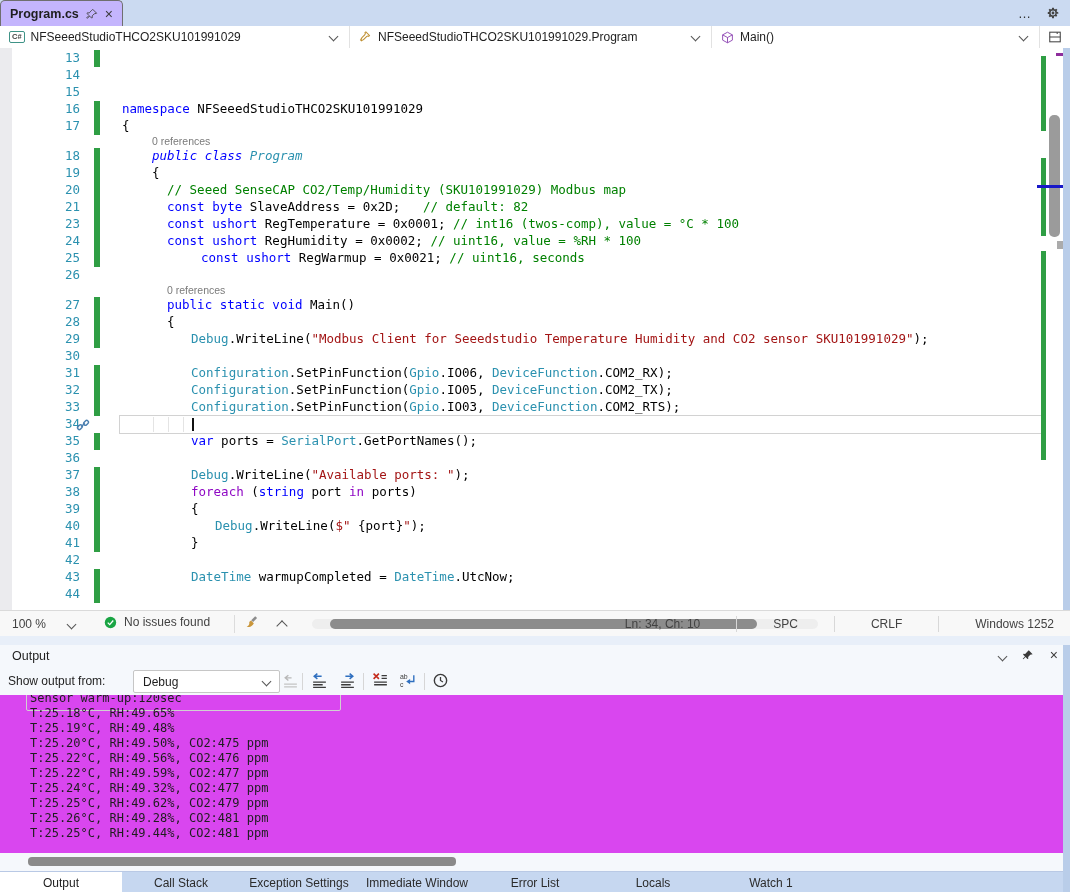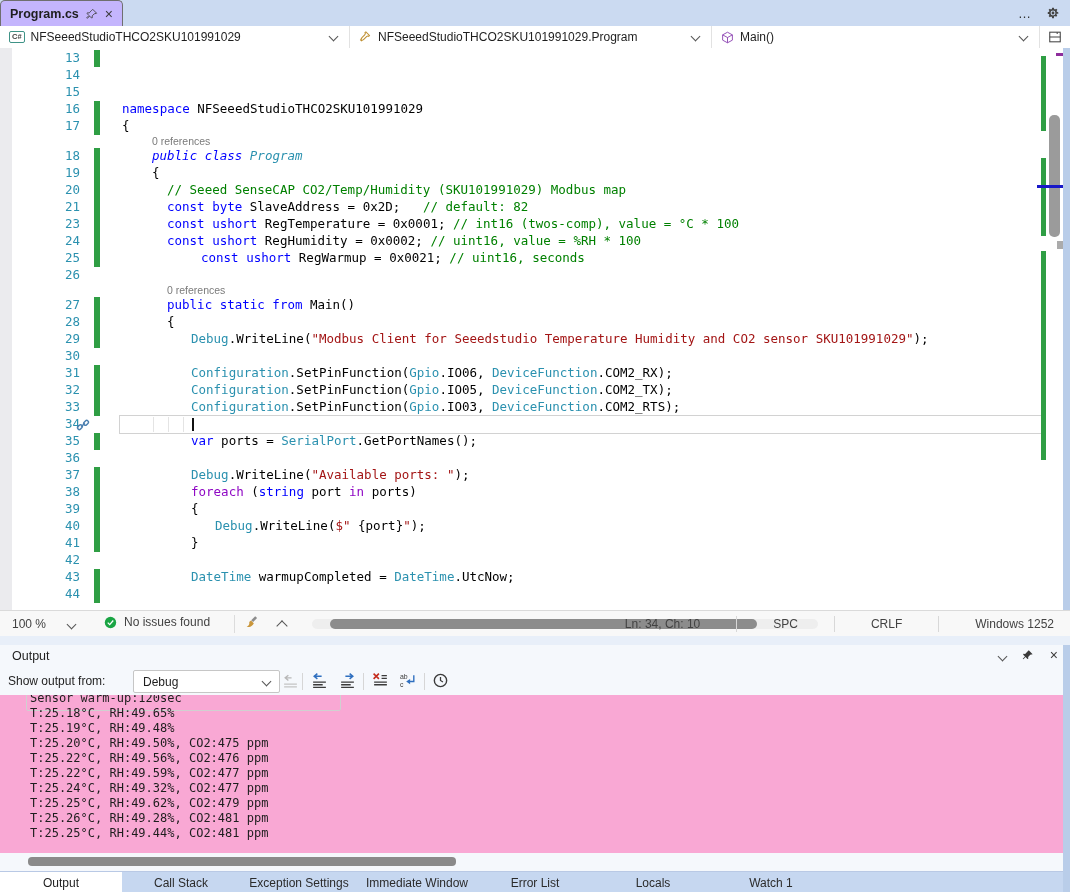--- a/index.html
+++ b/index.html
@@ -81,21 +81,21 @@
   #out-title{position:absolute;left:12px;top:4px;font-size:12.5px;color:#1e1e1e;}
   #out-hicons{position:absolute;right:12px;top:3px;display:flex;align-items:center;gap:16px;}
   #out-toolbar{position:absolute;left:0;top:23px;width:1070px;height:27px;}
   #show-label{position:absolute;left:8px;top:6px;font-size:12px;color:#1e1e1e;}
   #src-combo{position:absolute;left:133px;top:2px;width:145px;height:21px;background:#fff;
     border:1px solid #c6c6c6;border-radius:2px;display:flex;align-items:center;font-size:12px;color:#1e1e1e;}
   #src-combo .val{padding-left:9px;}
   #src-combo .chev{position:absolute;right:9px;top:7px;}
   .tsep{position:absolute;top:5px;width:1px;height:17px;background:#d6d6d6;}
   .tbtn{position:absolute;top:4px;}
-  #out-text{position:absolute;left:0;top:50px;width:1070px;height:158px;background:#f9a8d4;overflow:hidden;}
+  #out-text{position:absolute;left:0;top:50px;width:1070px;height:158px;background:#d946ef;overflow:hidden;}
   #out-lines{position:absolute;left:30px;top:0;margin-top:-4px;font:12px "DejaVu Sans Mono",monospace;
     color:#1e1e1e;line-height:15px;white-space:pre;}
   #out-caretline{position:absolute;left:26px;top:-2px;width:313px;height:16px;border:1px solid #d0d0d0;border-radius:2px;}
   #out-hscroll{position:absolute;left:0;top:208px;width:1070px;height:18px;}
   #out-hthumb{position:absolute;left:28px;top:4px;width:428px;height:9px;background:#8a8a8a;border-radius:4px;}
   #bottom-tabs{position:absolute;left:0;top:226px;width:1070px;height:21px;background:#c6d7f0;
     border-top:1px solid #b9c9e5;display:flex;}
   .btab{height:21px;display:flex;align-items:center;justify-content:center;
     font-size:12px;color:#2b2b2b;width:118px;flex:none;}
   .btab.active{background:#fff;width:122px;color:#1e1e1e;}
@@ -176,21 +176,21 @@
         <div class="lens-row" style="padding-left: 152px;">0 references</div>
         <div class="code-row"><span class="ln">18</span><span class="bar on"></span><span class="ct" style="padding-left: 52px; font-style: italic;"><span class="tk-k">public class </span><span class="tk-t">Program</span></span></div>
         <div class="code-row"><span class="ln">19</span><span class="bar on"></span><span class="ct" style="padding-left: 52px;"><span class="tk-p">{</span></span></div>
         <div class="code-row"><span class="ln">20</span><span class="bar on"></span><span class="ct" style="padding-left: 67px;"><span class="tk-m">// Seeed SenseCAP CO2/Temp/Humidity (SKU101991029) Modbus map</span></span></div>
         <div class="code-row"><span class="ln">21</span><span class="bar on"></span><span class="ct" style="padding-left: 67px;"><span class="tk-k">const byte</span><span class="tk-p"> SlaveAddress = 0x2D;   </span><span class="tk-m">// default: 82</span></span></div>
         <div class="code-row"><span class="ln">23</span><span class="bar on"></span><span class="ct" style="padding-left: 67px;"><span class="tk-k">const ushort</span><span class="tk-p"> RegTemperature = 0x0001; </span><span class="tk-m">// int16 (twos-comp), value = °C * 100</span></span></div>
         <div class="code-row"><span class="ln">24</span><span class="bar on"></span><span class="ct" style="padding-left: 67px;"><span class="tk-k">const ushort</span><span class="tk-p"> RegHumidity = 0x0002; </span><span class="tk-m">// uint16, value = %RH * 100</span></span></div>
         <div class="code-row"><span class="ln">25</span><span class="bar on"></span><span class="ct" style="padding-left: 101px;"><span class="tk-k">const ushort</span><span class="tk-p"> RegWarmup = 0x0021; </span><span class="tk-m">// uint16, seconds</span></span></div>
         <div class="code-row"><span class="ln">26</span><span class="bar"></span><span class="ct" style="padding-left: 67px;"></span></div>
         <div class="lens-row" style="padding-left: 167px;">0 references</div>
-        <div class="code-row"><span class="ln">27</span><span class="bar on"></span><span class="ct" style="padding-left: 67px;"><span class="tk-k">public static from</span><span class="tk-p"> Main()</span></span></div>
+        <div class="code-row"><span class="ln">27</span><span class="bar on"></span><span class="ct" style="padding-left: 67px;"><span class="tk-k">public static void</span><span class="tk-p"> Main()</span></span></div>
         <div class="code-row"><span class="ln">28</span><span class="bar on"></span><span class="ct" style="padding-left: 67px;"><span class="tk-p">{</span></span></div>
         <div class="code-row"><span class="ln">29</span><span class="bar on"></span><span class="ct" style="padding-left: 91px;"><span class="tk-t">Debug</span><span class="tk-p">.WriteLine(</span><span class="tk-s">"Modbus Client for Seeedstudio Temperature Humidity and CO2 sensor SKU101991029"</span><span class="tk-p">);</span></span></div>
         <div class="code-row"><span class="ln">30</span><span class="bar"></span><span class="ct" style="padding-left: 91px;"></span></div>
         <div class="code-row"><span class="ln">31</span><span class="bar on"></span><span class="ct" style="padding-left: 91px;"><span class="tk-t">Configuration</span><span class="tk-p">.SetPinFunction(</span><span class="tk-t">Gpio</span><span class="tk-p">.IO06, </span><span class="tk-t">DeviceFunction</span><span class="tk-p">.COM2_RX);</span></span></div>
         <div class="code-row"><span class="ln">32</span><span class="bar on"></span><span class="ct" style="padding-left: 91px;"><span class="tk-t">Configuration</span><span class="tk-p">.SetPinFunction(</span><span class="tk-t">Gpio</span><span class="tk-p">.IO05, </span><span class="tk-t">DeviceFunction</span><span class="tk-p">.COM2_TX);</span></span></div>
         <div class="code-row"><span class="ln">33</span><span class="bar on"></span><span class="ct" style="padding-left: 91px;"><span class="tk-t">Configuration</span><span class="tk-p">.SetPinFunction(</span><span class="tk-t">Gpio</span><span class="tk-p">.IO03, </span><span class="tk-t">DeviceFunction</span><span class="tk-p">.COM2_RTS);</span></span></div>
         <div class="code-row caret-row"><span class="ln">34</span><span class="bar"></span><svg class="link-ic" width="14" height="14" viewBox="0 0 16 16">
             <g fill="none" stroke="#4A7FB0" stroke-width="1.6">
               <rect x="1.5" y="8.5" width="6" height="4" rx="2" transform="rotate(-45 4.5 10.5)"></rect>
               <rect x="8.5" y="3.5" width="6" height="4" rx="2" transform="rotate(-45 11.5 5.5)"></rect>

